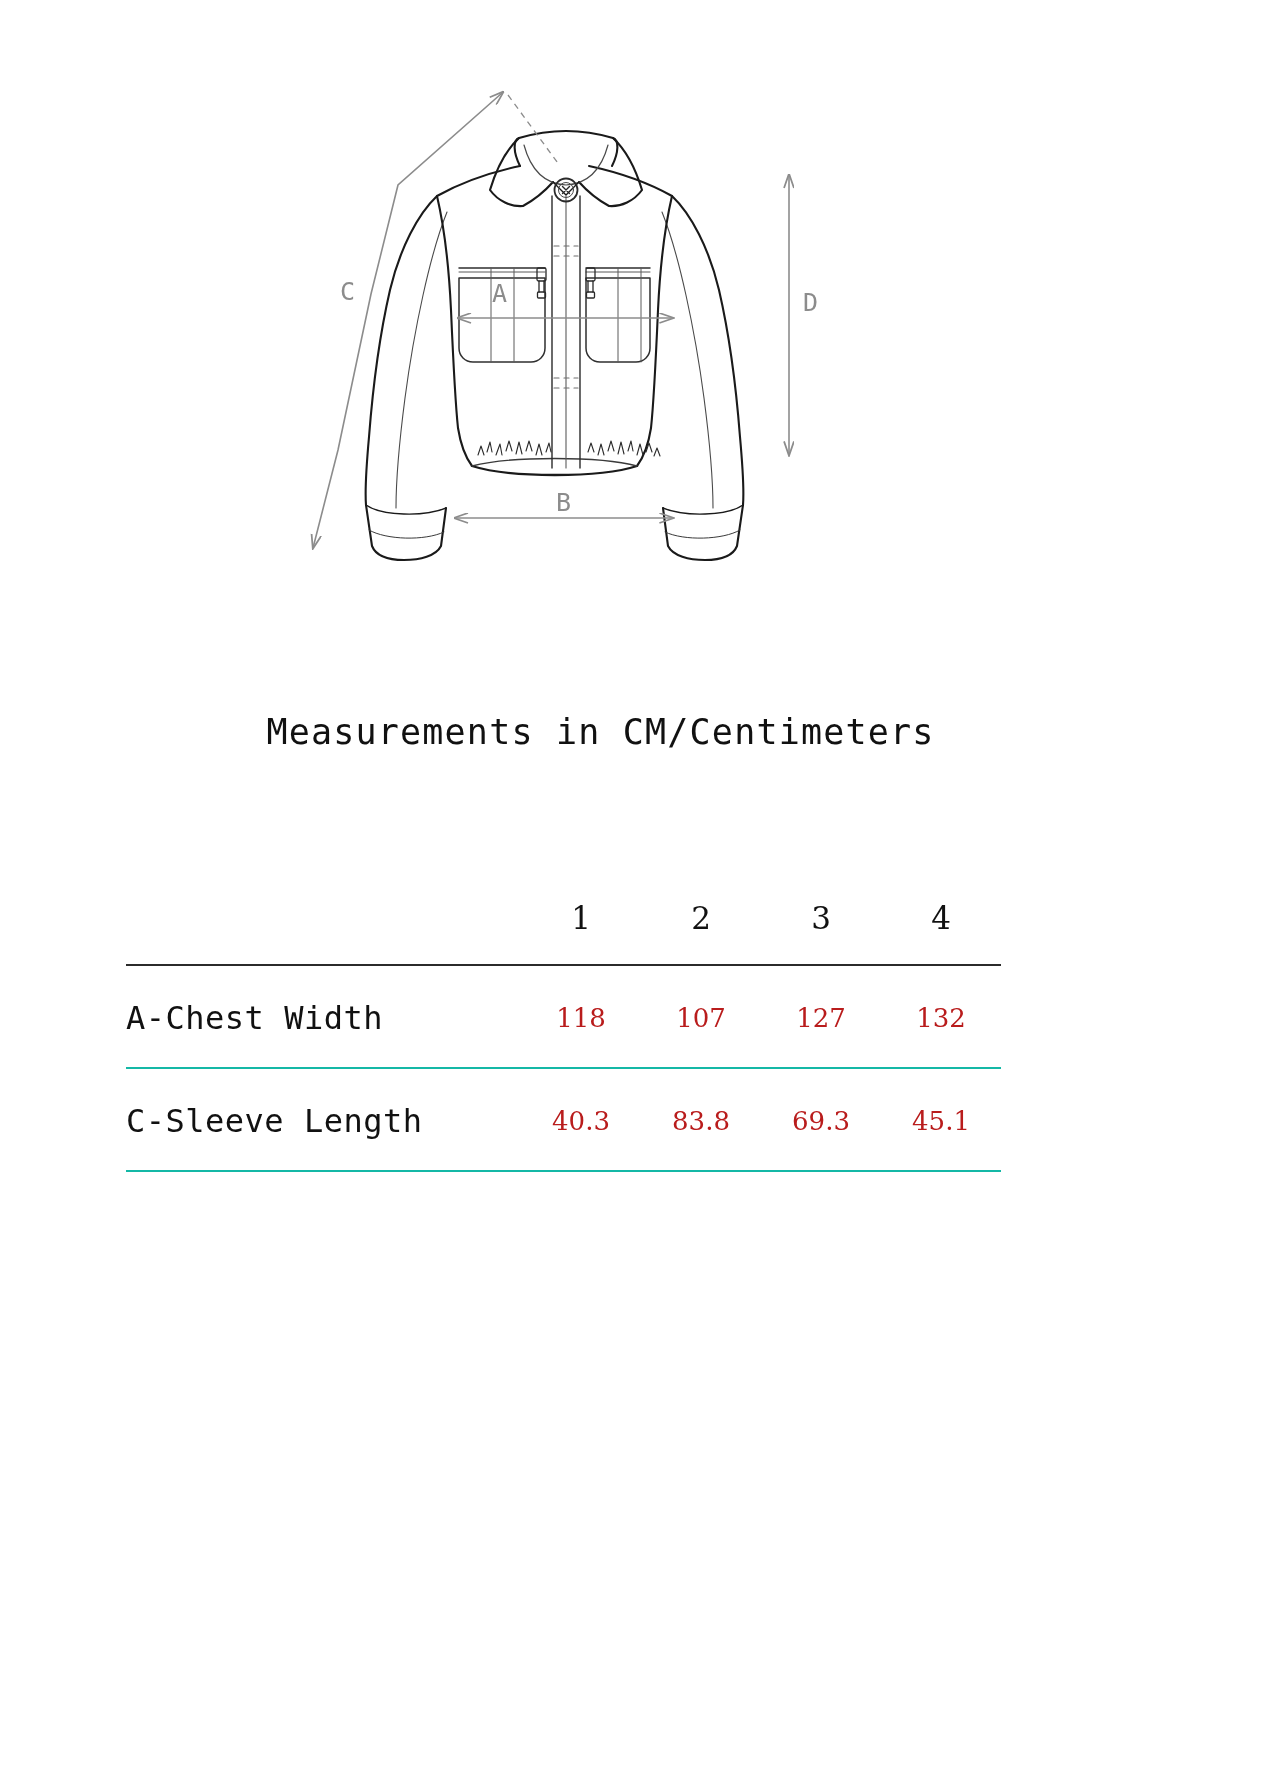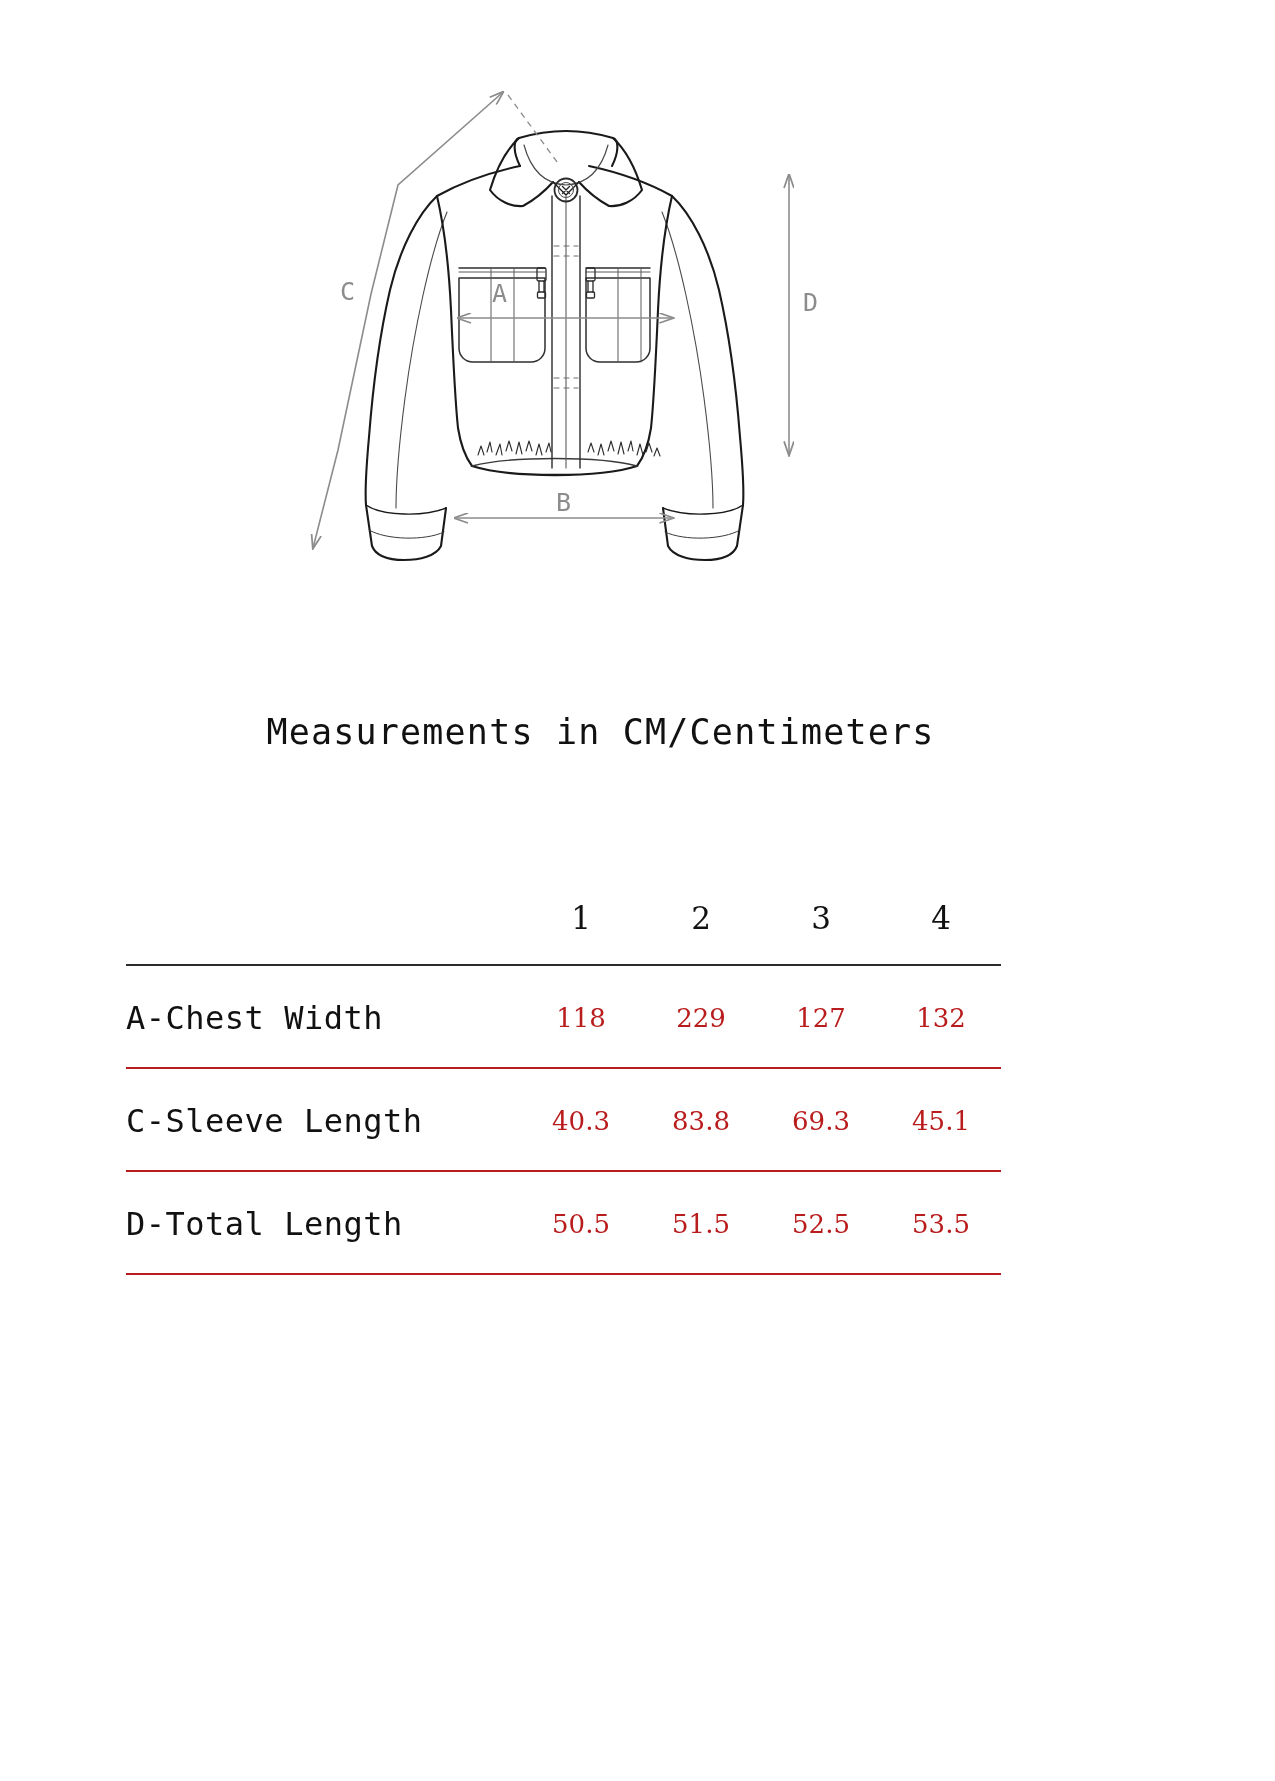--- a/index.html
+++ b/index.html
@@ -66,21 +66,21 @@
     color: #111111;
     padding: 0 0 28px 0;
     vertical-align: bottom;
     font-family: "DejaVu Serif", "Liberation Serif", serif;
   }
   #measurements-table thead th.rowlabel-head { text-align: left; }
   #measurements-table thead th.size-head { text-align: center; }
 
   #measurements-table thead tr { border-bottom: 2px solid #2b2b2b; }
 
-  #measurements-table tbody tr { border-bottom: 2px solid #b91c1c; }
+  #measurements-table tbody tr { border-bottom: 2px solid #14b8a6; }
 
   #measurements-table tbody td {
     padding: 33px 0 30px 0;
     vertical-align: middle;
   }
   #measurements-table td.row-label {
     text-align: left;
     font-size: 32px;
     letter-spacing: 0.5px;
     color: #111111;
@@ -275,33 +275,26 @@
         <th class="size-head">1</th>
         <th class="size-head">2</th>
         <th class="size-head">3</th>
         <th class="size-head">4</th>
       </tr>
     </thead>
     <tbody>
       <tr>
         <td class="row-label">A-Chest Width</td>
         <td class="value-cell">118</td>
-        <td class="value-cell">229</td>
+        <td class="value-cell">107</td>
         <td class="value-cell">127</td>
         <td class="value-cell">132</td>
       </tr>
       <tr>
         <td class="row-label">C-Sleeve Length</td>
         <td class="value-cell">40.3</td>
         <td class="value-cell">83.8</td>
         <td class="value-cell">69.3</td>
         <td class="value-cell">45.1</td>
       </tr>
-      <tr>
-        <td class="row-label">D-Total Length</td>
-        <td class="value-cell">50.5</td>
-        <td class="value-cell">51.5</td>
-        <td class="value-cell">52.5</td>
-        <td class="value-cell">53.5</td>
-      </tr>
     </tbody>
   </table>
 </div>
 
 </body></html>

